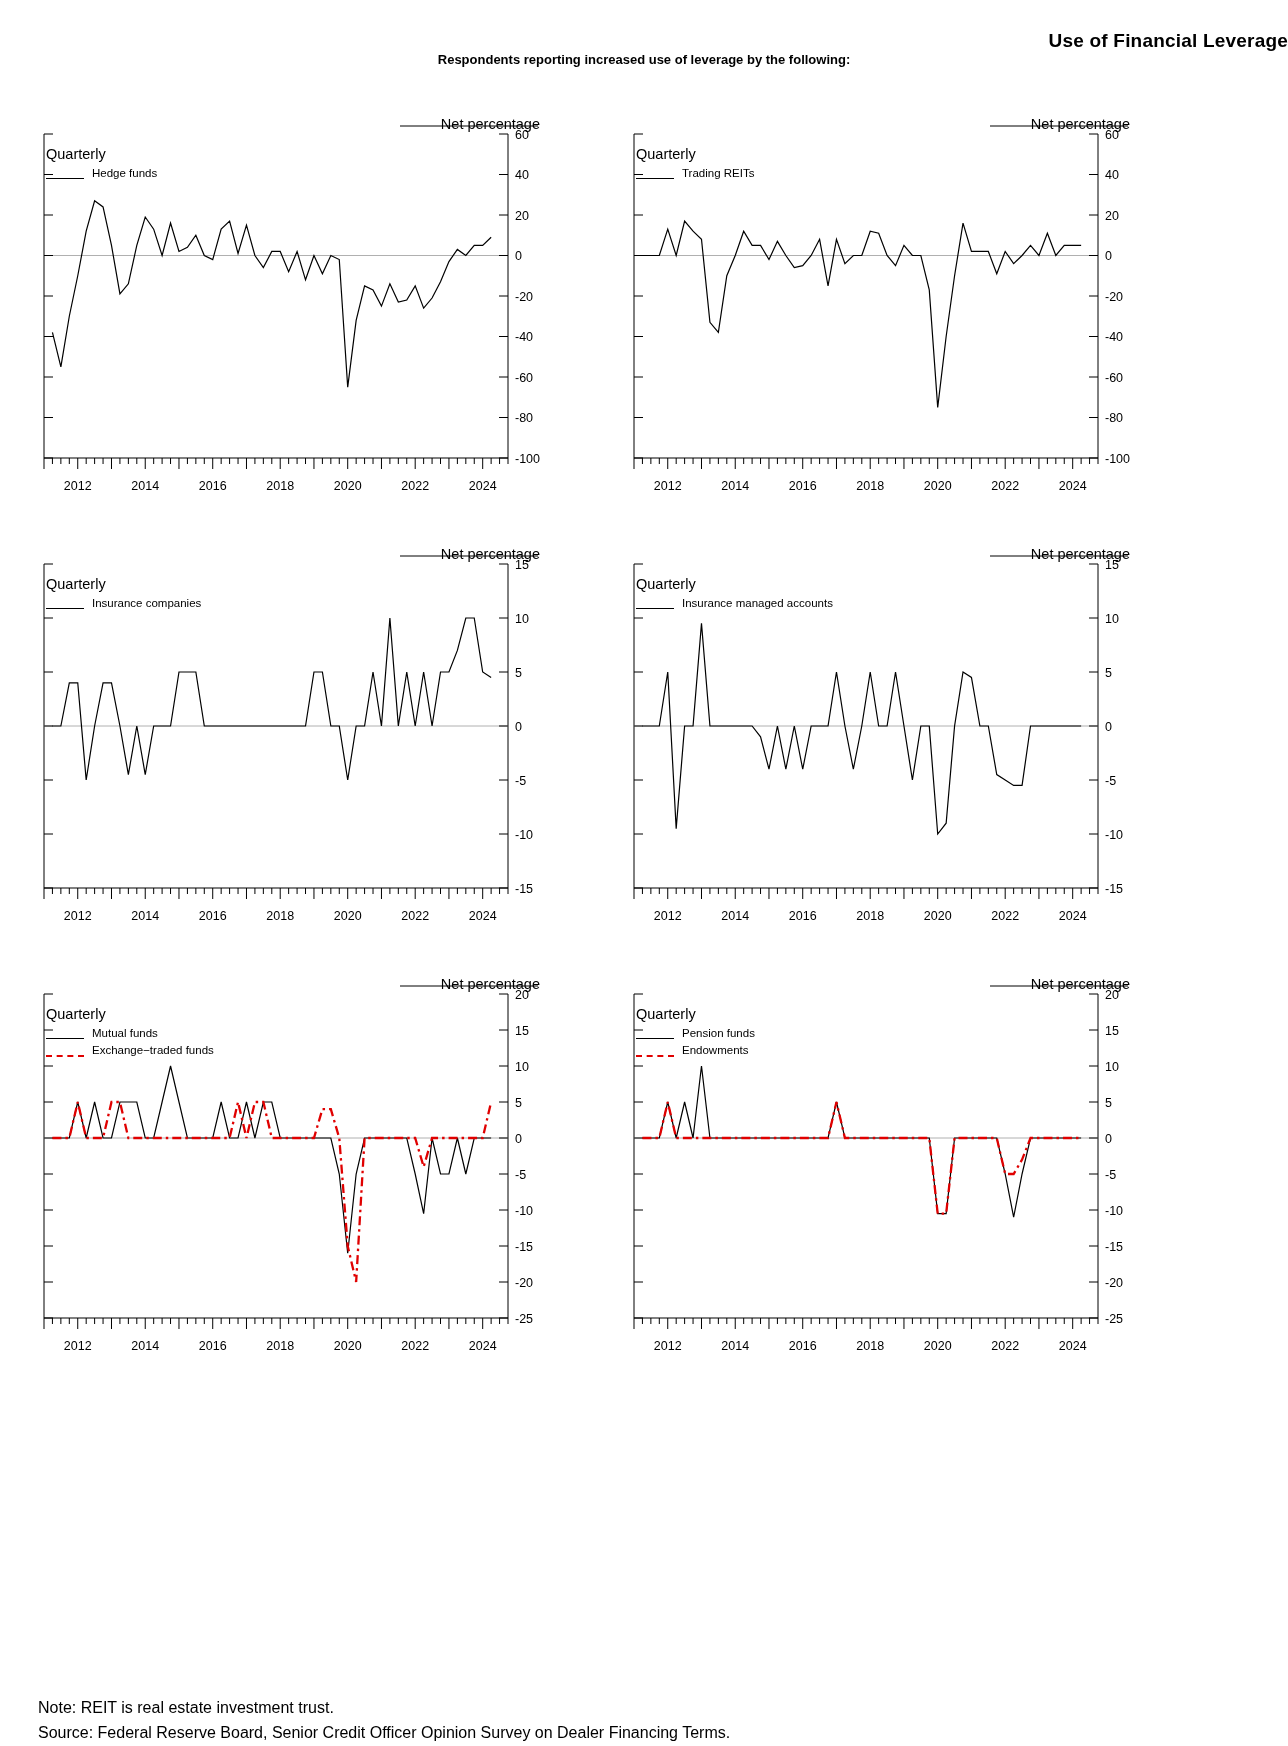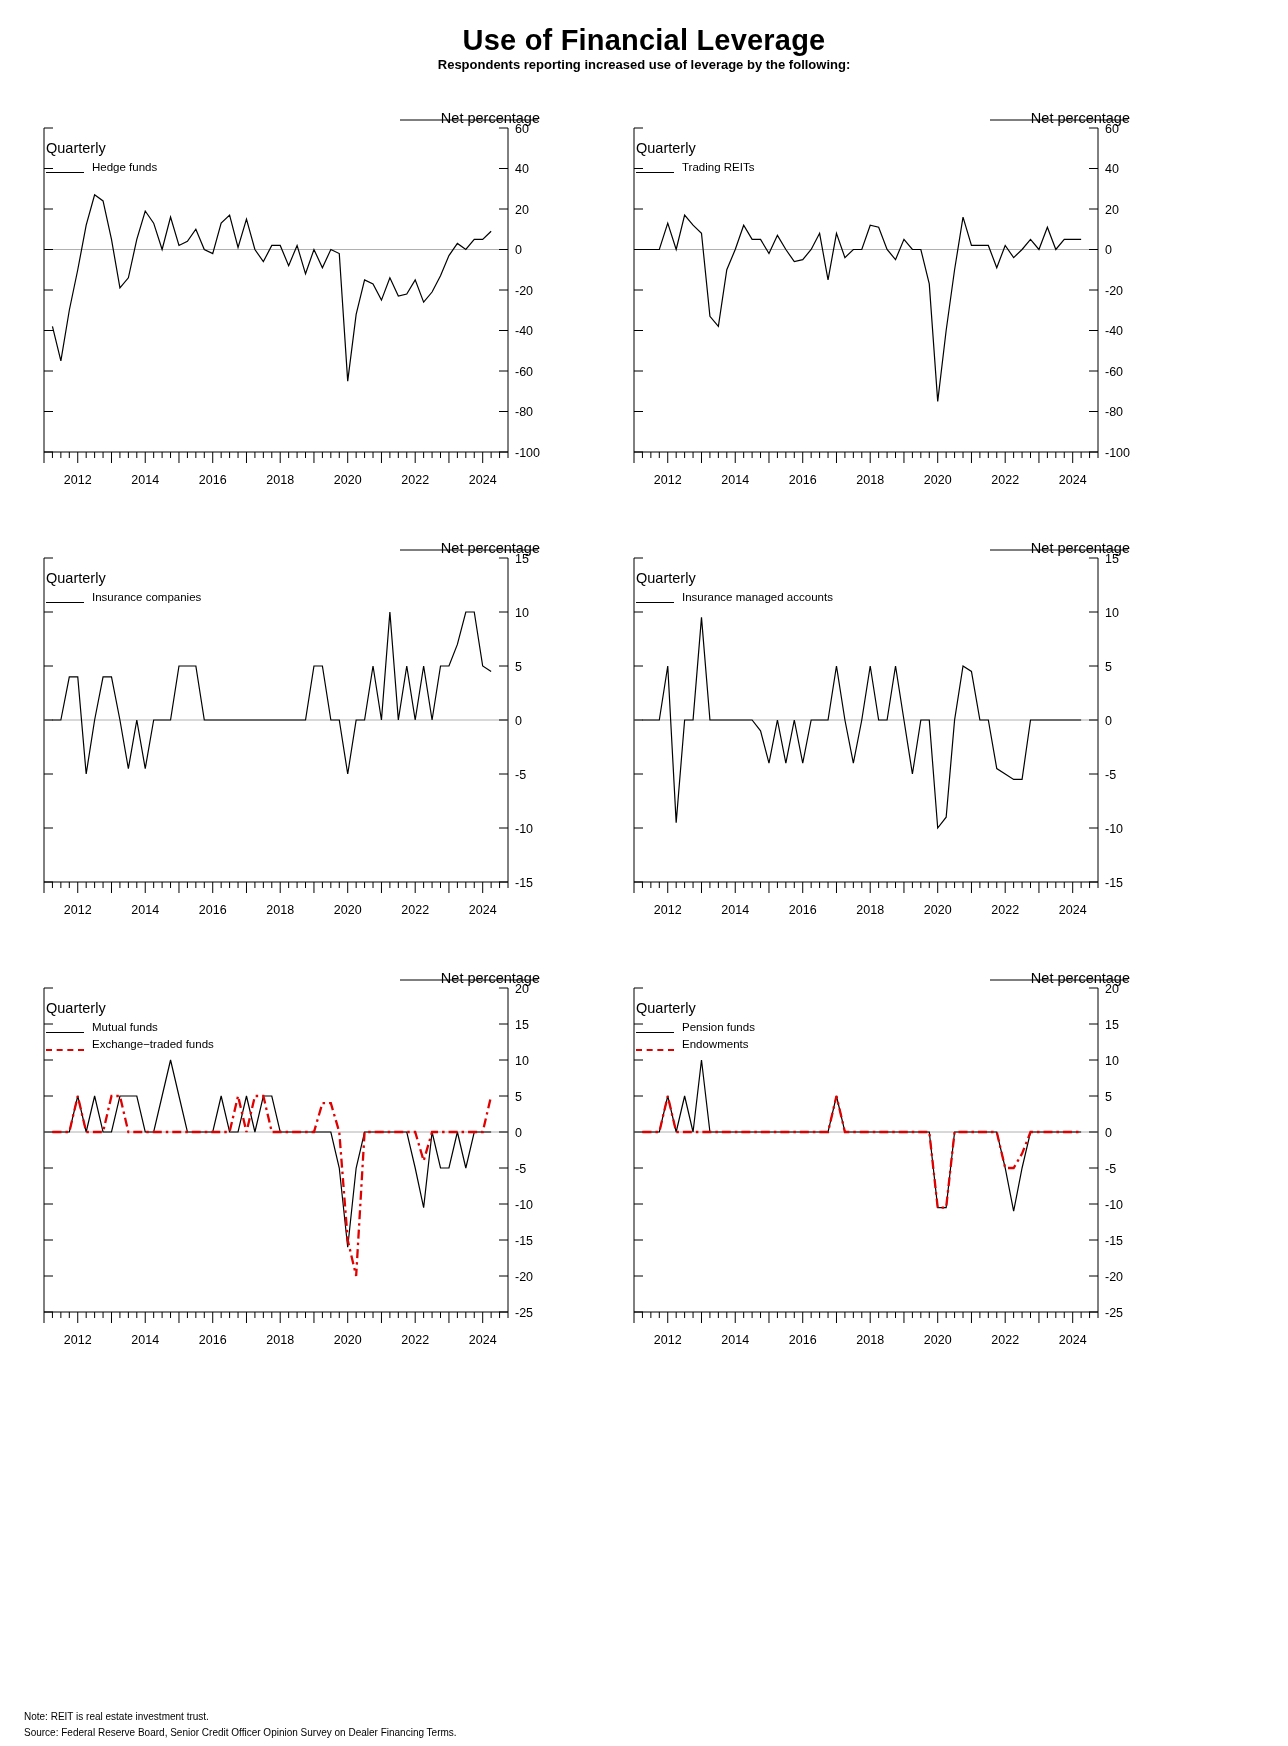--- a/index.html
+++ b/index.html
@@ -14,24 +14,24 @@
     color: #000000;
     position: relative;
     overflow: hidden;
   }
   .page {
     width: 1288px;
     height: 1746px;
     position: relative;
   }
   #title {
-    text-align: center;
-    font-size: 29px;
+    text-align: right;
+    font-size: 19px;
     font-weight: bold;
-    margin-top: 24px;
+    margin-top: 30px;
     letter-spacing: 0.2px;
   }
   #subtitle {
     text-align: center;
     font-size: 13px;
     font-weight: bold;
   }
   .grid {
     position: absolute;
     top: 80px;
@@ -83,23 +83,23 @@
     border-top-style: solid;
     border-top-color: #000000;
   }
   .legend-key.dashed i {
     border-top-width: 2.2px;
     border-top-style: dashed;
     border-top-color: #e00000;
   }
   .note-block {
     position: absolute;
-    left: 24px;
+    left: 38px;
     bottom: 30px;
-    font-size: 10px;
+    font-size: 16px;
     line-height: 1.55;
     margin-top: 39px;
   }
   svg { display: block; }
   text { font-family: "Liberation Sans", sans-serif; }
 </style>
 </head>
 <body>
 
 <div class="page">

